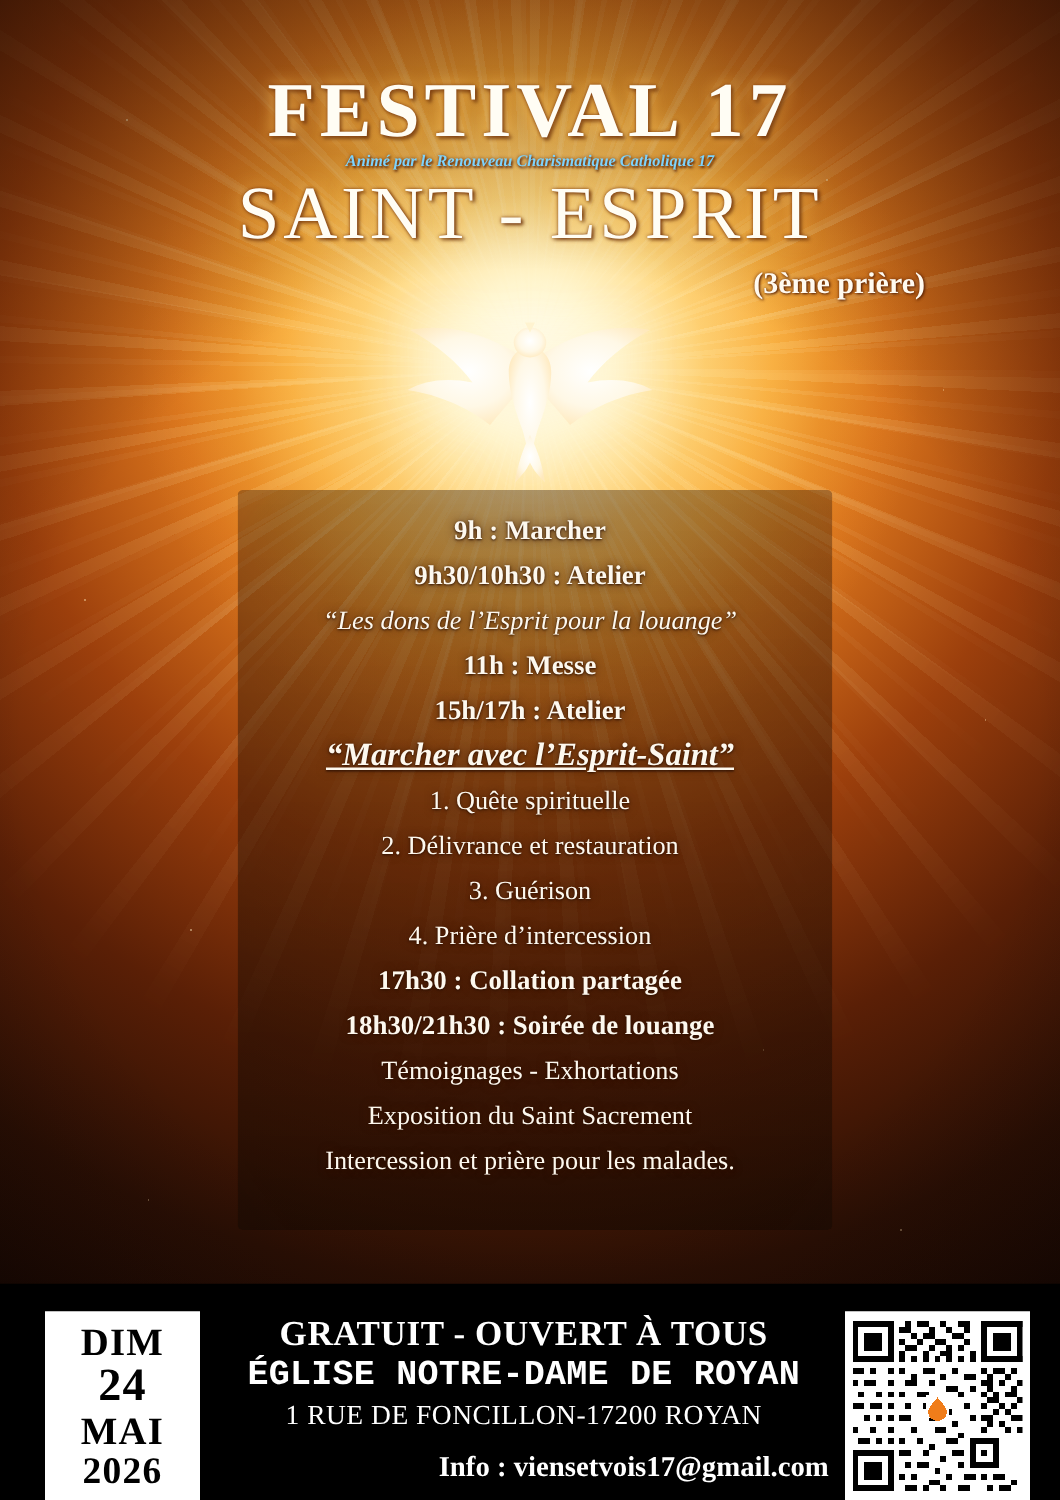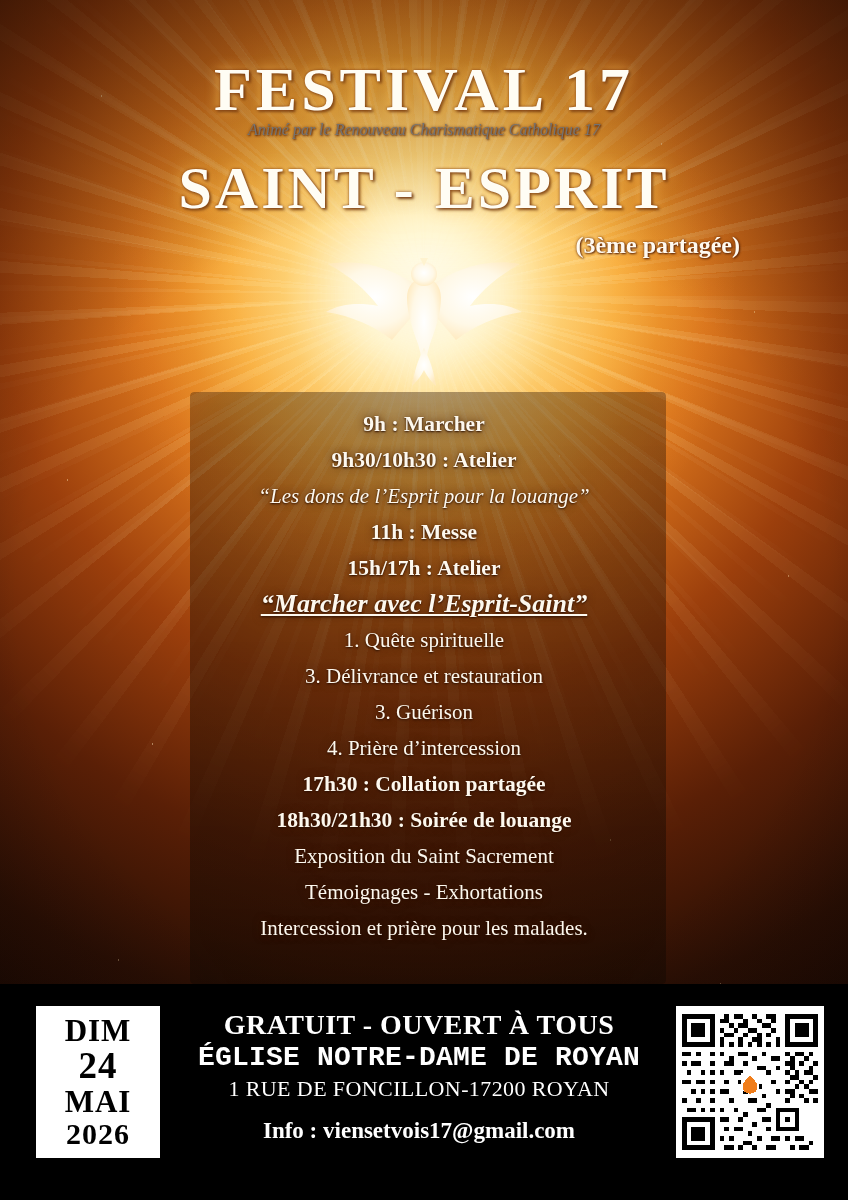--- a/index.html
+++ b/index.html
@@ -119,33 +119,33 @@
     color: #fffdf4;
     text-shadow:
       0 0 3px rgba(120,50,10,0.9),
       0 0 14px rgba(255,196,90,0.85),
       2px 2px 3px rgba(90,35,5,0.85);
     line-height: 1.0;
   }
   .t-sub {
     font-family: "Liberation Serif", serif;
     font-style: italic;
-    font-weight: normal;
-    font-size: 16px;
-    color: #737373;
+    font-weight: bold;
+    font-size: 13px;
+    color: #7dd3fc;
     margin-top: 1px;
     text-shadow: 0 0 3px rgba(110,45,8,0.95), 1px 1px 2px rgba(80,30,5,0.9);
   }
   .t-esprit {
     font-family: "Liberation Serif", serif;
-    font-weight: bold;
+    font-weight: normal;
     font-size: 60px;
     letter-spacing: 3px;
     color: #fffdf4;
-    margin-top: 18px;
+    margin-top: 2px;
     text-shadow:
       0 0 3px rgba(120,50,10,0.9),
       0 0 16px rgba(255,196,90,0.8),
       2px 2px 3px rgba(90,35,5,0.85);
     line-height: 1.05;
   }
   .t-edition {
     font-family: "Liberation Serif", serif;
     font-weight: bold;
     font-size: 24px;
@@ -185,21 +185,21 @@
     white-space: nowrap;
   }
   .s-line.bold { font-weight: bold; font-size: 21.5px; }
   .s-line.italic-bold { font-weight: bold; font-style: italic; font-size: 26px; text-decoration: underline; }
   .s-line.italic { font-style: italic; font-size: 21px; }
 
   
   .footer {
     position: absolute;
     left: 0; right: 0; bottom: 0;
-    height: 216px;
+    height: 173px;
     background: #000;
   }
   .date-box {
     position: absolute;
     left: 36px;
     top: 22px;
     width: 124px;
     height: 152px;
     background: #ffffff;
     display: flex;
@@ -246,20 +246,21 @@
     font-size: 22px;
     letter-spacing: 0.4px;
     line-height: 1.3;
     margin-top: 1px;
   }
   .f-l4 {
     font-family: "Liberation Serif", serif;
     font-weight: bold;
     font-size: 23px;
     margin-top: 14px;
+    text-align: right;
   }
 
   .qr-box {
     position: absolute;
     right: 24px;
     top: 22px;
     width: 148px;
     height: 152px;
     background: #fff;
     padding: 6px;
@@ -300,39 +301,39 @@
       <path d="M150 38 L146 30 L154 30 Z" fill="#fff3d0"></path>
 
       <path d="M150 120 C144 132 140 144 138 158 C146 150 148 146 150 142 C152 146 154 150 162 158 C160 144 156 132 150 120 Z" fill="url(#dg)"></path>
     </svg>
   </div>
 
   <div class="title-block">
     <div class="t-festival">FESTIVAL 17</div>
     <div class="t-sub">Animé par le Renouveau Charismatique Catholique 17</div>
     <div class="t-esprit">SAINT - ESPRIT</div>
-    <div class="t-edition">(3ème partagée)</div>
+    <div class="t-edition">(3ème prière)</div>
   </div>
 
   <div class="panel"></div>
   <div class="schedule">
     <div class="s-line bold">9h : Marcher</div>
     <div class="s-line bold">9h30/10h30 : Atelier</div>
     <div class="s-line italic">“Les dons de l’Esprit pour la louange”</div>
     <div class="s-line bold">11h : Messe</div>
     <div class="s-line bold">15h/17h : Atelier</div>
     <div class="s-line italic-bold">“Marcher avec l’Esprit-Saint”</div>
     <div class="s-line">1. Quête spirituelle</div>
-    <div class="s-line">3. Délivrance et restauration</div>
+    <div class="s-line">2. Délivrance et restauration</div>
     <div class="s-line">3. Guérison</div>
     <div class="s-line">4. Prière d’intercession</div>
     <div class="s-line bold">17h30 : Collation partagée</div>
     <div class="s-line bold">18h30/21h30 : Soirée de louange</div>
+    <div class="s-line">Témoignages - Exhortations</div>
     <div class="s-line">Exposition du Saint Sacrement</div>
-    <div class="s-line">Témoignages - Exhortations</div>
     <div class="s-line">Intercession et prière pour les malades.</div>
   </div>
 
   <div class="footer">
 
     <div class="date-box">
       <div class="d-dim">DIM</div>
       <div class="d-day">24</div>
       <div class="d-mon">MAI</div>
       <div class="d-year">2026</div>

